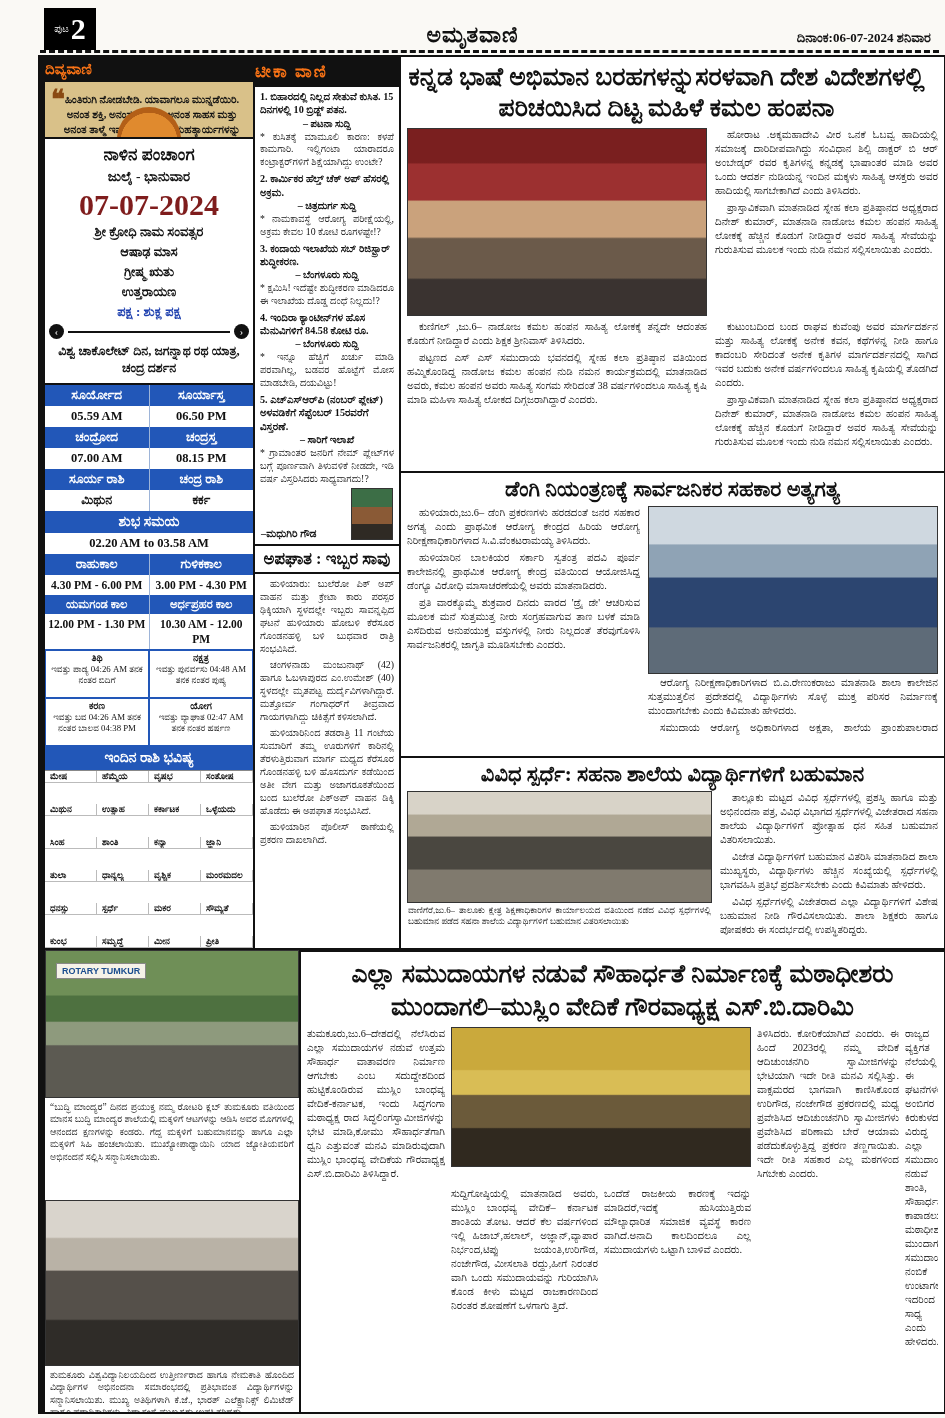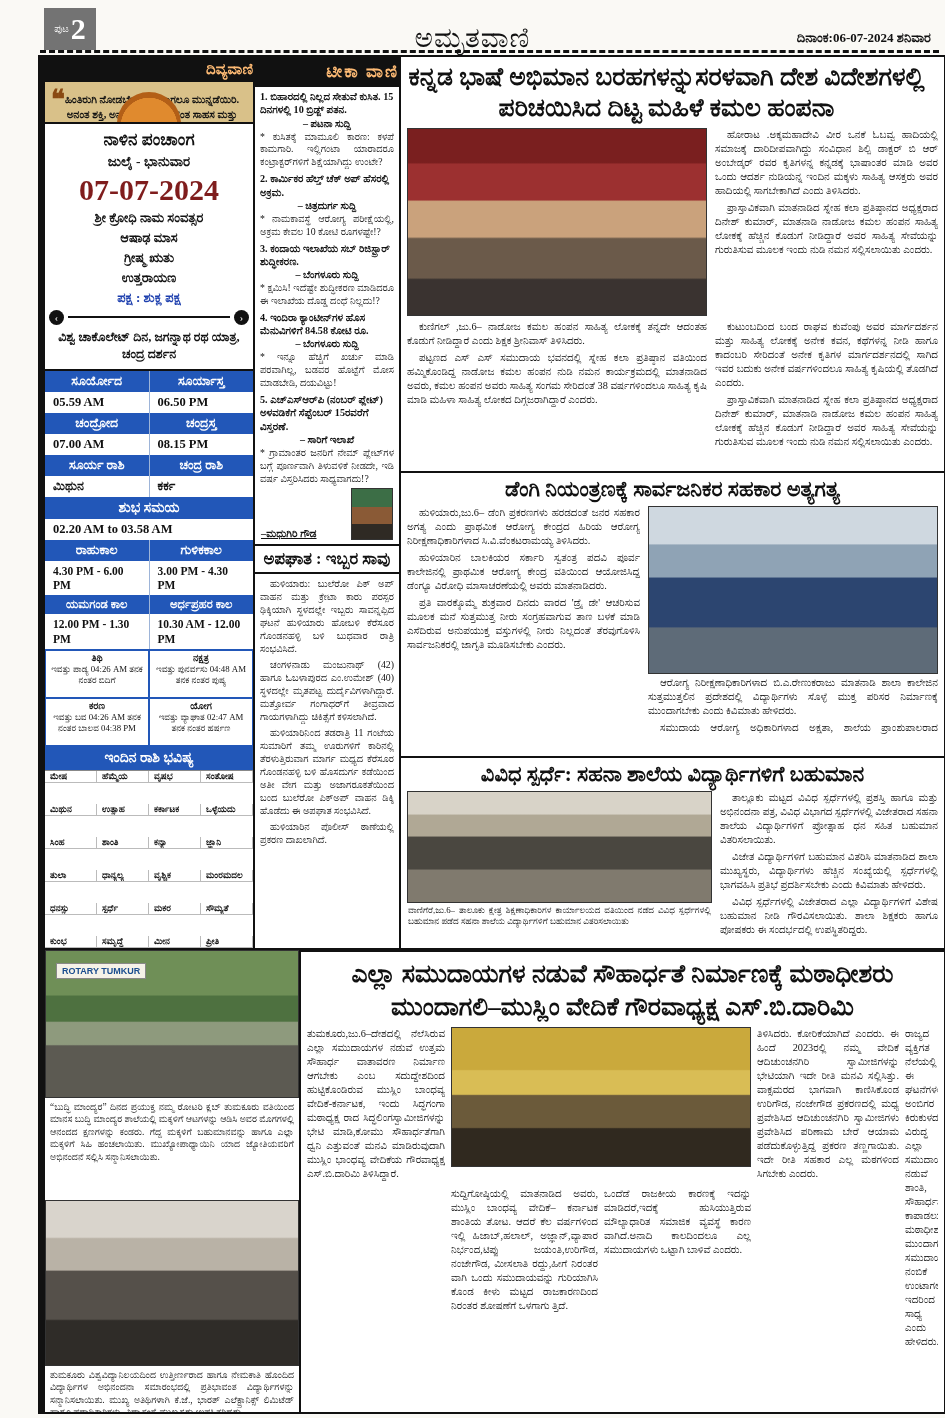--- a/index.html
+++ b/index.html
@@ -1,35 +1,35 @@
 <!DOCTYPE html>
 <html><head>
 <meta charset="utf-8">
 <style>
   html,body{margin:0;padding:0;background:#e8e6e0;}
   .page{position:relative;width:945px;height:1418px;background:#faf9f5;margin:0 auto;overflow:hidden;
         font-family:"Liberation Serif","DejaVu Serif",serif;color:#111;}
   
   .hdr{position:absolute;left:0;top:0;width:100%;height:54px;}
-  .pagebox{position:absolute;left:44px;top:8px;width:52px;height:42px;background:#737373;color:#fff;
+  .pagebox{position:absolute;left:44px;top:8px;width:52px;height:42px;background:#000000;color:#fff;
            display:flex;align-items:center;justify-content:center;gap:2px;}
   .pagebox .pl{font-size:10px;line-height:1;}
   .pagebox .pn{font-size:30px;font-weight:bold;line-height:1;}
-  .masthead{position:absolute;left:0;top:22px;width:100%;text-align:center;font-size:28px;font-weight:normal;letter-spacing:1px;}
+  .masthead{position:absolute;left:0;top:22px;width:100%;text-align:center;font-size:22px;font-weight:bold;letter-spacing:1px;}
   .hdate{position:absolute;right:14px;top:30px;font-size:13px;font-weight:bold;}
   .hdash{position:absolute;left:40px;right:6px;top:50px;border-top:3px dashed #111;}
   
   .zoneA{position:absolute;left:38px;top:55px;width:903px;height:895px;display:flex;border-left:5px solid #111;}
   .zoneB{position:absolute;left:38px;top:950px;width:903px;height:464px;display:flex;border-left:5px solid #111;}
   .colside{width:212px;border:2px solid #111;box-sizing:border-box;background:#fff;display:flex;flex-direction:column;}
   .colmid{width:146px;border-top:2px solid #111;border-bottom:2px solid #111;border-right:2px solid #111;
           box-sizing:border-box;background:#fff;display:flex;flex-direction:column;}
   .colright{flex:1;border-top:2px solid #111;border-bottom:2px solid #111;border-right:2px solid #111;
             box-sizing:border-box;background:#fff;overflow:hidden;}
-  .bar{background:#111;color:#fdba74;text-align:right;font-weight:bold;}
+  .bar{background:#111;color:#f97316;text-align:left;font-weight:bold;}
   .bluebar{background:#2257b8;color:#fff;text-align:center;font-weight:bold;}
   
   .quotebox{height:150px;background:#d9c189;border-bottom:2px solid #111;position:relative;padding:6px 8px 0 8px;box-sizing:border-box;overflow:hidden;}
   .quotebox .qm{position:absolute;left:6px;top:2px;font-size:26px;color:#8a4a12;font-weight:bold;}
   .quotebox .qt{font-size:10.5px;font-weight:bold;text-align:center;line-height:1.45;margin:4px 4px 0 10px;}
   .quotebox .qa{font-size:10px;font-weight:bold;text-align:right;margin-top:3px;}
   .turban{position:absolute;left:50%;bottom:-4px;transform:translateX(-50%);width:64px;height:34px;
           background:radial-gradient(circle at 50% 100%,#e08a2e 0 60%,#b35f17 61% 100%);border-radius:60px 60px 0 0;}
   .panch{border-bottom:2px solid #111;text-align:center;padding:4px 2px 2px 2px;}
   .panch .t1{font-size:17px;font-weight:bold;margin:2px 0;}
@@ -37,38 +37,38 @@
   .panch .bigdate{font-size:30px;font-weight:bold;color:#7f1d1d;line-height:1.05;margin:2px 0;}
   .panch .ln{font-size:13px;font-weight:bold;margin:4px 0;}
   .panch .pk{font-size:13px;font-weight:bold;color:#1d3fae;margin:4px 0;}
   .navrow{display:flex;align-items:center;gap:4px;margin:4px 2px;}
   .navrow .rule{flex:1;border-top:2px solid #111;}
   .navbtn{width:15px;height:15px;border-radius:50%;background:#111;color:#fff;font-size:10px;line-height:15px;text-align:center;}
   .panch .ev{font-size:12.5px;font-weight:bold;line-height:1.35;margin:2px 0 4px 0;}
   .trow{display:flex;}
   .trow>div{flex:1;box-sizing:border-box;}
   .th{font-size:12.5px;padding:3px 0;}
-  .tv{font-size:12.5px;font-weight:bold;text-align:left;padding:3px 8px;background:#fff;}
+  .tv{font-size:12.5px;font-weight:bold;text-align:center;padding:3px 2px;background:#fff;}
   .tv.sm{font-size:11.5px;line-height:1.25;}
   .vr{border-right:1px solid #9db4d8;}
   .dgrid{display:flex;flex-wrap:wrap;border-top:1px solid #2257b8;}
   .dcell{width:50%;box-sizing:border-box;border:1px solid #2257b8;padding:2px 3px;text-align:center;min-height:48px;}
   .dcell .dl{font-size:9.5px;font-weight:bold;}
   .dcell .dt{font-size:8.8px;line-height:1.3;}
   .rashi-tbl{flex:1;display:flex;flex-direction:column;border-top:1px solid #888;gap:21px;}
   .rrow{display:flex;flex:1;border-bottom:1px solid #bbb;}
   .rrow>div{flex:1;font-size:8.8px;font-weight:bold;display:flex;align-items:center;padding-left:5px;border-right:1px solid #bbb;overflow:hidden;}
   
   .teekahead{font-size:17px;letter-spacing:2px;padding:5px 0;}
   .titem{padding:3px 5px 0 5px;}
   .titem .tn{font-size:10.2px;font-weight:bold;line-height:1.3;}
   .titem .ts{font-size:10px;font-weight:bold;text-align:center;padding:1px 0;}
   .titem .tc{font-size:9.8px;line-height:1.32;text-align:justify;}
   .bylinerow{display:flex;align-items:flex-end;justify-content:space-between;padding:2px 6px;}
-  .byline{font-size:10.5px;font-weight:bold;text-decoration:underline;}
+  .byline{font-size:10.5px;font-weight:bold;}
   .mphoto{width:40px;height:50px;border:1px solid #333;background:linear-gradient(180deg,#3c6e46 0 35%,#8a5a36 36% 70%,#2f2a24 71% 100%);}
   .acc-title{font-size:16.5px;font-weight:bold;text-align:center;border-top:2px solid #111;border-bottom:2px solid #111;padding:3px 0;margin-top:2px;}
   .acc-body{padding:3px 5px;font-size:9.8px;line-height:1.33;text-align:justify;overflow:hidden;flex:1;}
   .acc-body p{margin:0 0 3px 0;text-indent:10px;}
   
   .a-head{font-size:25px;font-weight:bold;text-align:center;line-height:1.25;padding:4px 18px 2px 6px;}
   .a-head2{font-size:21px;font-weight:bold;text-align:center;padding:4px 4px 2px 4px;}
   .p{font-size:10.3px;line-height:1.36;text-align:justify;}
   .p p{margin:0 0 3px 0;text-indent:12px;}
   .photo{border:1px solid #333;box-sizing:border-box;}

